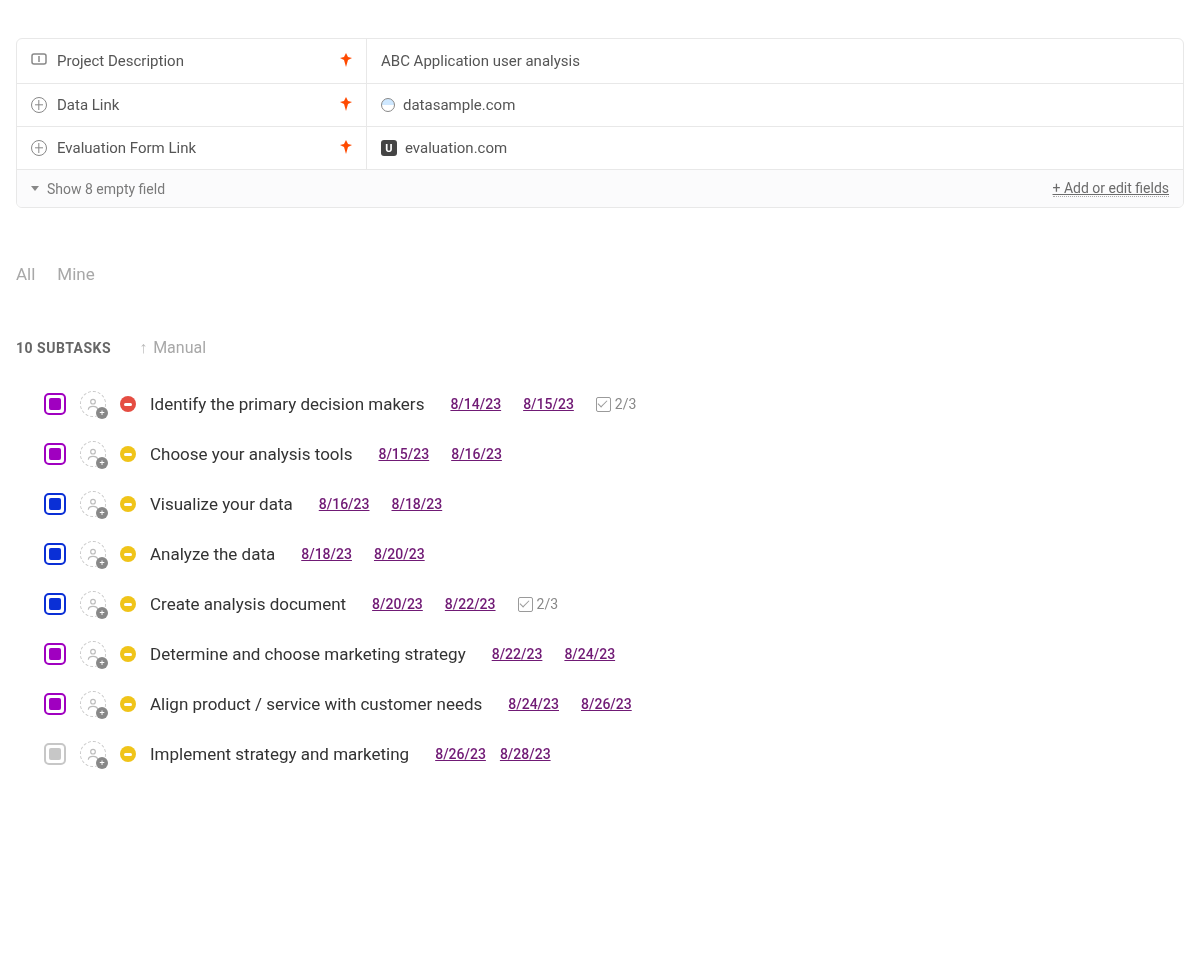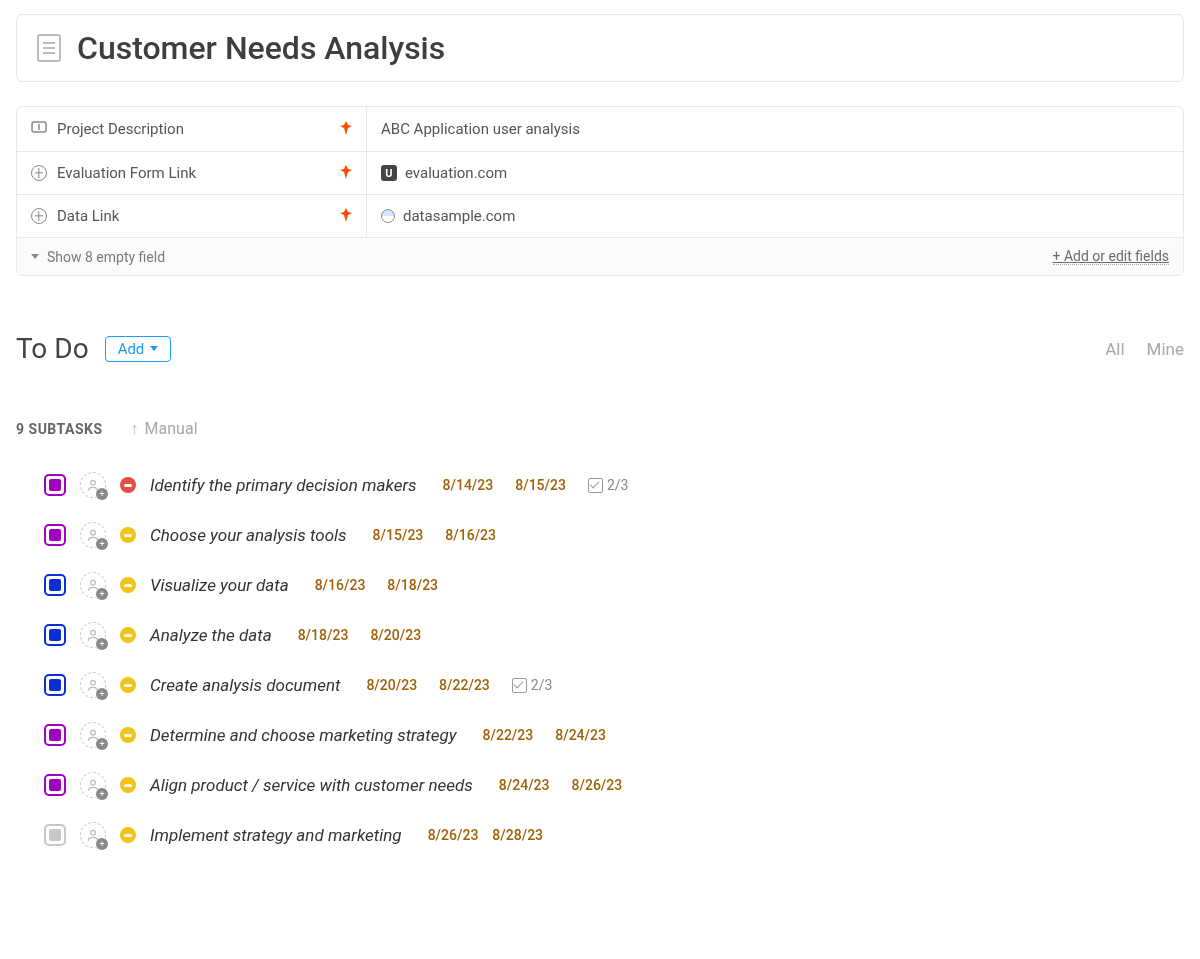--- a/index.html
+++ b/index.html
@@ -182,47 +182,41 @@
   }
 
   .priority {
     width:16px; height:16px; border-radius:50%; display:inline-flex; align-items:center; justify-content:center;
     flex-shrink:0;
   }
   .priority-red { background:#e54d42; }
   .priority-yellow { background:#f0c419; }
   .priority-bar { width:8px; height:3px; background:#fff; border-radius:2px; }
 
-  .task-title { font-size:17px; color:#333;font-style:italic; }
-  .task-date { font-size:14px; color:#a16207; font-weight:500; }
+  .task-title { font-size:17px; color:#333; }
+  .task-date { font-size:14px; color:#701a75; font-weight:500;text-decoration:underline; }
   .subtask-counter { display:flex; align-items:center; gap:4px; color:#888; font-size:14px;text-align:right; }
   .check-icon { width:15px; height:15px; border:1.4px solid #9a9a9a; border-radius:2px; position:relative; }
   .check-icon::after {
     content:""; position:absolute; left:3px; top:0px; width:4px; height:8px;
     border-right:1.6px solid #9a9a9a; border-bottom:1.6px solid #9a9a9a; transform:rotate(45deg);
   }
 
   .caret-sm {
     width:0;height:0;border-left:4px solid transparent;border-right:4px solid transparent;border-top:5px solid #888;
   }
   .arrow-up {
     color:#bbb; font-size:16px;
   }
 </style>
 </head>
 <body>
 
 <div class="page">
 
-  <div class="title-card">
-    <span class="doc-icon">
-        <span></span>
-      </span>
-    <span class="title-text">Customer Needs Analysis</span>
-  </div>
 
   <div class="fields">
     <div id="fields-rows">
         <div class="field-row">
           <div class="field-label">
             <span class="field-label-left">
               <span class="text-field-icon"><svg width="16" height="16" viewBox="0 0 16 16">
                   <rect x="1" y="3" width="14" height="10" rx="2" fill="none" stroke="#888" stroke-width="1.5"></rect>
                   <line x1="8" y1="5" x2="8" y2="11" stroke="#888" stroke-width="1.5"></line>
                 </svg></span>
@@ -233,72 +227,65 @@
               </svg></span>
           </div>
           <div class="field-value">
             <span>ABC Application user analysis</span>
           </div>
         </div>
         <div class="field-row">
           <div class="field-label">
             <span class="field-label-left">
               <span class="globe-icon"></span>
+              <span>Data Link</span>
+            </span>
+            <span class="pin-icon" style="filter: hue-rotate(180deg) saturate(3);"><svg width="12" height="14" viewBox="0 0 12 14">
+                <path d="M6 0 L8 4 L12 5 L8 7 L6 14 L4 7 L0 5 L4 4 Z" fill="#1f9cf0"></path>
+              </svg></span>
+          </div>
+          <div class="field-value">
+            <span class="small-globe"></span>
+            <span>datasample.com</span>
+          </div>
+        </div>
+        <div class="field-row">
+          <div class="field-label">
+            <span class="field-label-left">
+              <span class="globe-icon"></span>
               <span>Evaluation Form Link</span>
             </span>
             <span class="pin-icon" style="filter: hue-rotate(180deg) saturate(3);"><svg width="12" height="14" viewBox="0 0 12 14">
                 <path d="M6 0 L8 4 L12 5 L8 7 L6 14 L4 7 L0 5 L4 4 Z" fill="#1f9cf0"></path>
               </svg></span>
           </div>
           <div class="field-value">
             <span class="u-icon">U</span>
             <span>evaluation.com</span>
           </div>
         </div>
-        <div class="field-row">
-          <div class="field-label">
-            <span class="field-label-left">
-              <span class="globe-icon"></span>
-              <span>Data Link</span>
-            </span>
-            <span class="pin-icon" style="filter: hue-rotate(180deg) saturate(3);"><svg width="12" height="14" viewBox="0 0 12 14">
-                <path d="M6 0 L8 4 L12 5 L8 7 L6 14 L4 7 L0 5 L4 4 Z" fill="#1f9cf0"></path>
-              </svg></span>
-          </div>
-          <div class="field-value">
-            <span class="small-globe"></span>
-            <span>datasample.com</span>
-          </div>
-        </div>
       </div>
     <div class="fields-footer">
       <div class="footer-left">
         <span class="caret-sm"></span>
         <span>Show 8 empty field</span>
       </div>
       <span class="add-edit-fields">+ Add or edit fields</span>
     </div>
   </div>
 
   <div class="todo-header">
-    <div class="todo-left">
-      <span class="todo-title">To Do</span>
-      <span class="add-btn">
-        <span>Add</span>
-        <span class="caret-down"></span>
-      </span>
-    </div>
     <div class="filter-tabs">
       <span>All</span>
       <span>Mine</span>
     </div>
   </div>
 
   <div class="subtasks-meta">
-    <span class="subtasks-count">9 SUBTASKS</span>
+    <span class="subtasks-count">10 SUBTASKS</span>
     <span class="sort-control">
       <span class="arrow-up">↑</span>
       <span>Manual</span>
     </span>
   </div>
 
   <div class="subtasks" id="subtasks-list">
       <div class="subtask-row">
         <span class="status-box status-purple">
           <span class="fill"></span>

